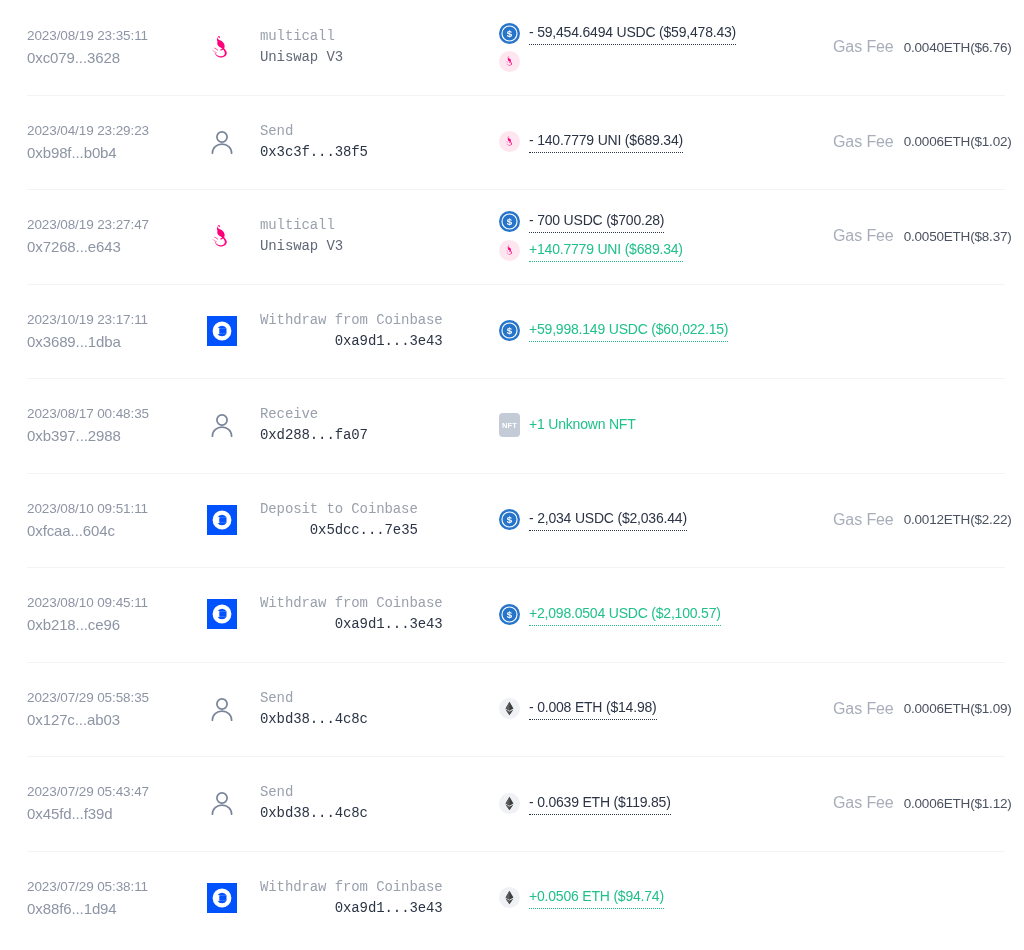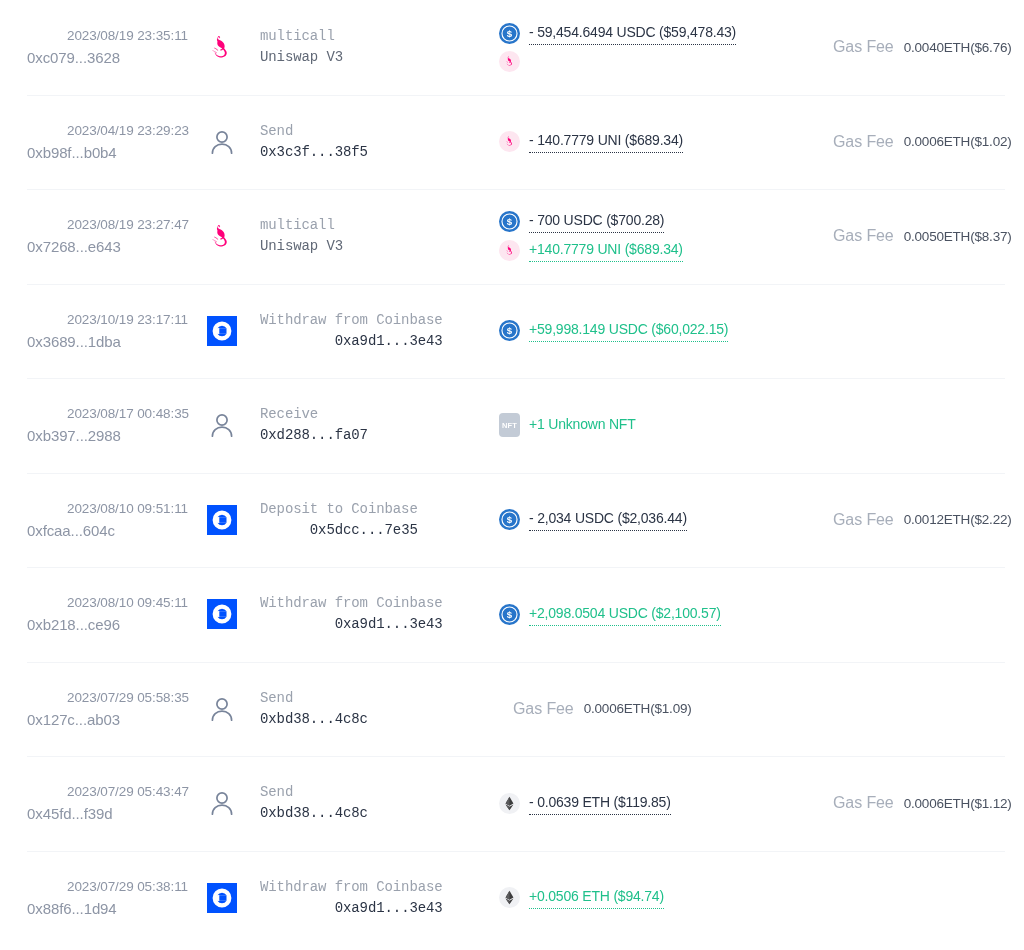--- a/index.html
+++ b/index.html
@@ -44,21 +44,20 @@
     display: flex;
     flex-direction: column;
     justify-content: center;
   }
   .tx-datetime {
     font-size: 13.5px;
     color: #8d95a5;
     line-height: 22px;
     white-space: nowrap;
     letter-spacing: -0.1px;
-    margin-left: 40px;
   }
   .tx-hash {
     font-size: 15px;
     color: #8d95a5;
     line-height: 22px;
     white-space: nowrap;
     letter-spacing: -0.1px;
   }
 
   
@@ -467,91 +466,105 @@
           <svg width="30" height="30" viewBox="0 0 30 30">
             <circle cx="15" cy="10" r="5.1" fill="none" stroke="#78849a" stroke-width="1.7"></circle>
             <path d="M5.4 26.2c0-5.3 4.3-9 9.6-9s9.6 3.7 9.6 9" fill="none" stroke="#78849a" stroke-width="1.7" stroke-linecap="round"></path>
           </svg>
         </span>
         <span class="method-text">
           <span class="method-name">Send</span>
           <span class="method-addr">0xbd38...4c8c</span>
         </span>
       </div>
-      <div class="col-gas">
-        <span class="gas-label">Gas Fee</span>
-        <span class="gas-value">0.0006ETH($1.09)</span>
-      </div>
-    </div>
-    <div class="tx-row">
-      <div class="col-time">
-        <div class="tx-datetime">2023/07/29 05:43:47</div>
-        <div class="tx-hash">0x45fd...f39d</div>
-      </div>
-      <div class="col-method">
-        <span class="method-icon">
-          <svg width="30" height="30" viewBox="0 0 30 30">
-            <circle cx="15" cy="10" r="5.1" fill="none" stroke="#78849a" stroke-width="1.7"></circle>
-            <path d="M5.4 26.2c0-5.3 4.3-9 9.6-9s9.6 3.7 9.6 9" fill="none" stroke="#78849a" stroke-width="1.7" stroke-linecap="round"></path>
-          </svg>
-        </span>
-        <span class="method-text">
-          <span class="method-name">Send</span>
-          <span class="method-addr">0xbd38...4c8c</span>
-        </span>
-      </div>
       <div class="col-amounts">
         <span class="amount-line">
           <span class="token-icon">
             <svg width="21" height="21" viewBox="0 0 24 24">
               <circle cx="12" cy="12" r="12" fill="#f0f1f4"></circle>
               <path d="M12 4.4 7.5 12 12 14.7 16.5 12z" fill="#3c3c3d"></path>
               <path d="M12 4.4 7.5 12 12 14.7z" fill="#5a5a5c"></path>
               <path d="M12 15.7 7.5 13 12 19.6 16.5 13z" fill="#3c3c3d"></path>
               <path d="M12 15.7 7.5 13 12 19.6z" fill="#5a5a5c"></path>
             </svg>
           </span>
-          <span class="amount-text neg">- 0.0639 ETH ($119.85)</span>
+          <span class="amount-text neg">- 0.008 ETH ($14.98)</span>
         </span>
       </div>
       <div class="col-gas">
         <span class="gas-label">Gas Fee</span>
-        <span class="gas-value">0.0006ETH($1.12)</span>
-      </div>
-    </div>
-    <div class="tx-row">
-      <div class="col-time">
-        <div class="tx-datetime">2023/07/29 05:38:11</div>
-        <div class="tx-hash">0x88f6...1d94</div>
-      </div>
-      <div class="col-method">
-        <span class="method-icon">
-          <svg width="30" height="30" viewBox="0 0 30 30">
-            <rect x="0" y="0" width="30" height="30" fill="#0052ff"></rect>
-            <path d="M15 5.6A9.4 9.4 0 1 0 15 24.4 9.4 9.4 0 1 0 15 5.6zm0 4.1a5.3 5.3 0 0 1 4.5 2.5h-9A5.3 5.3 0 0 1 15 9.7zm0 10.6a5.3 5.3 0 0 1-4.5-2.5h9a5.3 5.3 0 0 1-4.5 2.5z" fill="#fff"></path>
-            <rect x="10.5" y="12.2" width="9" height="5.6" fill="#fff"></rect>
-            <rect x="12.3" y="12.2" width="7.2" height="5.6" fill="#0052ff"></rect>
-          </svg>
-        </span>
-        <span class="method-text">
-          <span class="method-name">Withdraw from Coinbase</span>
-          <span class="method-addr">0xa9d1...3e43</span>
+        <span class="gas-value">0.0006ETH($1.09)</span>
+      </div>
+    </div>
+    <div class="tx-row">
+      <div class="col-time">
+        <div class="tx-datetime">2023/07/29 05:43:47</div>
+        <div class="tx-hash">0x45fd...f39d</div>
+      </div>
+      <div class="col-method">
+        <span class="method-icon">
+          <svg width="30" height="30" viewBox="0 0 30 30">
+            <circle cx="15" cy="10" r="5.1" fill="none" stroke="#78849a" stroke-width="1.7"></circle>
+            <path d="M5.4 26.2c0-5.3 4.3-9 9.6-9s9.6 3.7 9.6 9" fill="none" stroke="#78849a" stroke-width="1.7" stroke-linecap="round"></path>
+          </svg>
+        </span>
+        <span class="method-text">
+          <span class="method-name">Send</span>
+          <span class="method-addr">0xbd38...4c8c</span>
         </span>
       </div>
       <div class="col-amounts">
         <span class="amount-line">
           <span class="token-icon">
             <svg width="21" height="21" viewBox="0 0 24 24">
               <circle cx="12" cy="12" r="12" fill="#f0f1f4"></circle>
               <path d="M12 4.4 7.5 12 12 14.7 16.5 12z" fill="#3c3c3d"></path>
               <path d="M12 4.4 7.5 12 12 14.7z" fill="#5a5a5c"></path>
               <path d="M12 15.7 7.5 13 12 19.6 16.5 13z" fill="#3c3c3d"></path>
               <path d="M12 15.7 7.5 13 12 19.6z" fill="#5a5a5c"></path>
             </svg>
           </span>
+          <span class="amount-text neg">- 0.0639 ETH ($119.85)</span>
+        </span>
+      </div>
+      <div class="col-gas">
+        <span class="gas-label">Gas Fee</span>
+        <span class="gas-value">0.0006ETH($1.12)</span>
+      </div>
+    </div>
+    <div class="tx-row">
+      <div class="col-time">
+        <div class="tx-datetime">2023/07/29 05:38:11</div>
+        <div class="tx-hash">0x88f6...1d94</div>
+      </div>
+      <div class="col-method">
+        <span class="method-icon">
+          <svg width="30" height="30" viewBox="0 0 30 30">
+            <rect x="0" y="0" width="30" height="30" fill="#0052ff"></rect>
+            <path d="M15 5.6A9.4 9.4 0 1 0 15 24.4 9.4 9.4 0 1 0 15 5.6zm0 4.1a5.3 5.3 0 0 1 4.5 2.5h-9A5.3 5.3 0 0 1 15 9.7zm0 10.6a5.3 5.3 0 0 1-4.5-2.5h9a5.3 5.3 0 0 1-4.5 2.5z" fill="#fff"></path>
+            <rect x="10.5" y="12.2" width="9" height="5.6" fill="#fff"></rect>
+            <rect x="12.3" y="12.2" width="7.2" height="5.6" fill="#0052ff"></rect>
+          </svg>
+        </span>
+        <span class="method-text">
+          <span class="method-name">Withdraw from Coinbase</span>
+          <span class="method-addr">0xa9d1...3e43</span>
+        </span>
+      </div>
+      <div class="col-amounts">
+        <span class="amount-line">
+          <span class="token-icon">
+            <svg width="21" height="21" viewBox="0 0 24 24">
+              <circle cx="12" cy="12" r="12" fill="#f0f1f4"></circle>
+              <path d="M12 4.4 7.5 12 12 14.7 16.5 12z" fill="#3c3c3d"></path>
+              <path d="M12 4.4 7.5 12 12 14.7z" fill="#5a5a5c"></path>
+              <path d="M12 15.7 7.5 13 12 19.6 16.5 13z" fill="#3c3c3d"></path>
+              <path d="M12 15.7 7.5 13 12 19.6z" fill="#5a5a5c"></path>
+            </svg>
+          </span>
           <span class="amount-text pos">+0.0506 ETH ($94.74)</span>
         </span>
       </div>
       <div class="col-gas empty">
         <span class="gas-label">Gas Fee</span>
         <span class="gas-value"></span>
       </div>
     </div>
   </div>
 

